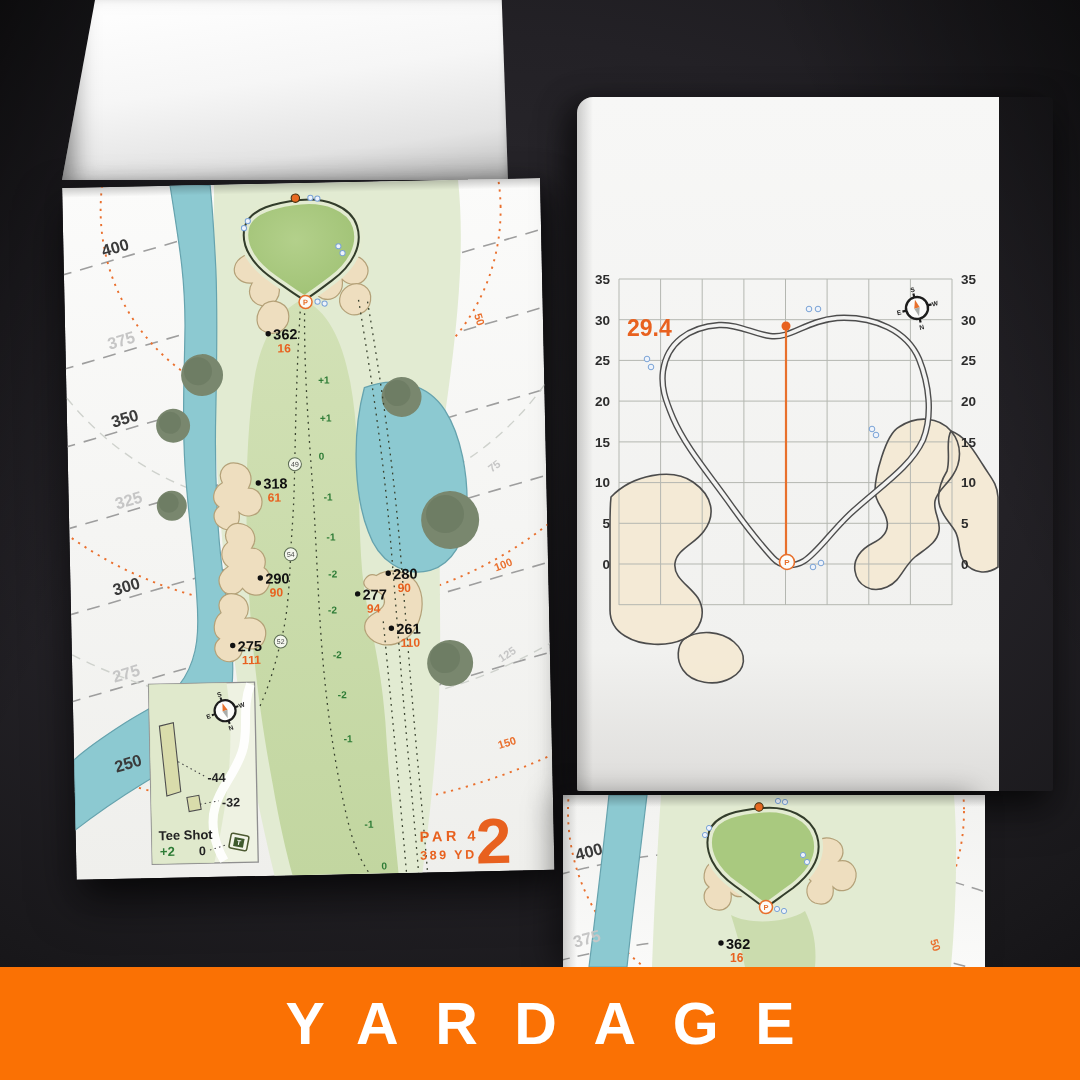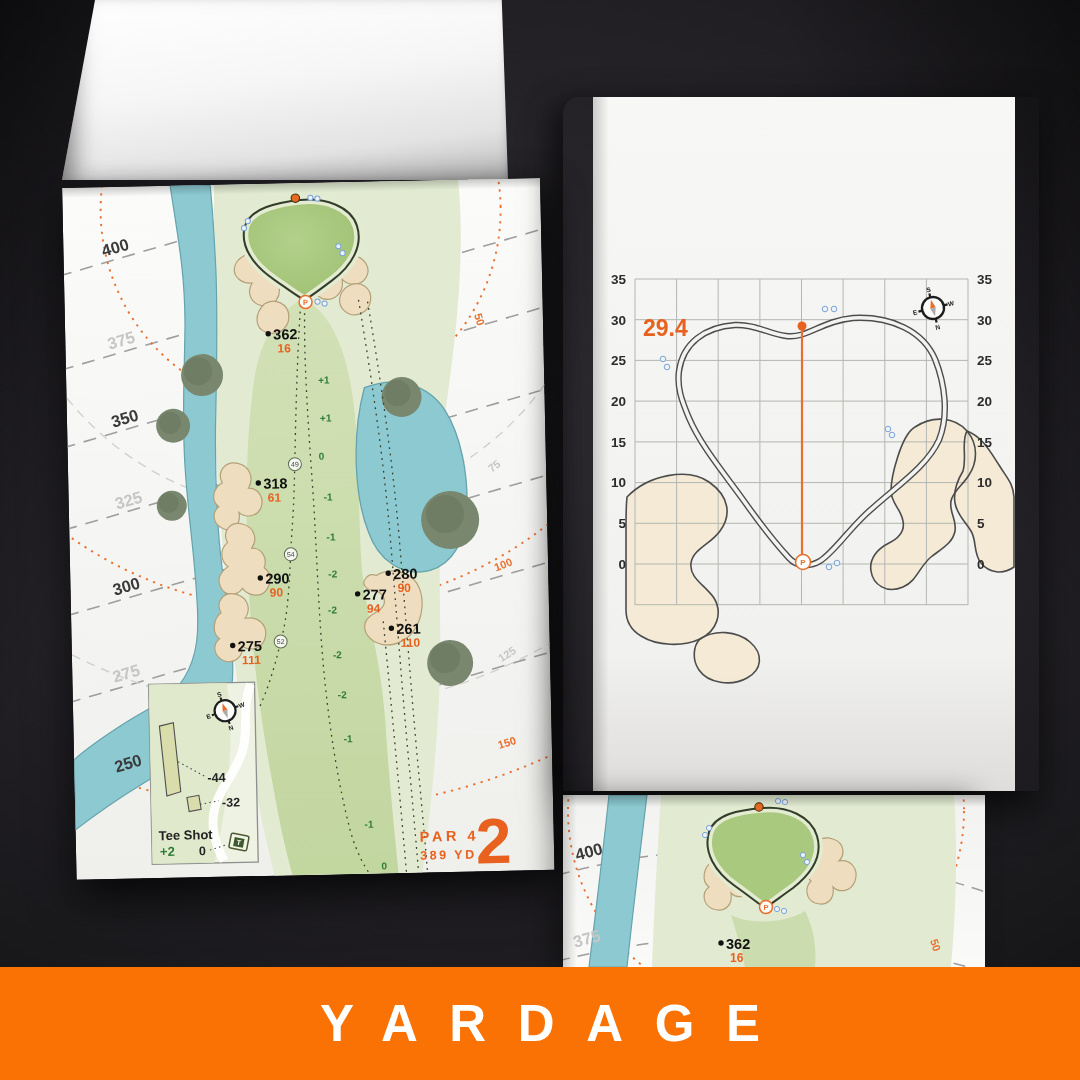--- a/index.html
+++ b/index.html
@@ -14,31 +14,31 @@
   
   .folded-page{position:absolute;left:62px;top:0;width:446px;height:180px;
     clip-path:polygon(7.4% 0, 98.6% 0, 100% 100%, 0 100%);
     background:linear-gradient(172deg,#ffffff 0%,#f6f6f6 45%,#e3e3e3 78%,#c2c2c2 97%);
     box-shadow:inset 26px 0 26px -16px rgba(0,0,0,.5), inset -6px 0 10px -6px rgba(0,0,0,.25);}
   .hole-map-page{position:absolute;left:62px;top:178px;width:478px;height:692px;
     transform:rotate(-1.2deg);transform-origin:100% 0;
     box-shadow:0 22px 46px rgba(0,0,0,.55), 14px 6px 30px rgba(0,0,0,.45);}
   .hole-map-page svg{display:block;}
   
-  .green-page{position:absolute;left:563px;top:97px;width:476px;height:694px;
+  .green-page{position:absolute;left:577px;top:97px;width:476px;height:694px;
     border-radius:16px 3px 2px 2px;overflow:hidden;
-    box-shadow:0 18px 40px rgba(0,0,0,.55), -12px 4px 26px rgba(0,0,0,.4);padding-left:30px;}
+    box-shadow:0 18px 40px rgba(0,0,0,.55), -12px 4px 26px rgba(0,0,0,.4);}
   .green-page svg{display:block;}
   .next-page-preview{position:absolute;left:563px;top:795px;width:422px;height:172px;
     overflow:hidden;box-shadow:-12px 0 26px rgba(0,0,0,.4);}
   .next-page-preview svg{display:block;}
   
   .yardage-banner{position:absolute;left:0;top:967px;width:1080px;height:113px;
     background:#fa7104;display:flex;align-items:center;justify-content:center;}
-  .yardage-banner span{color:#ffffff;font-size:51px;font-weight:bold;
+  .yardage-banner span{color:#ffffff;font-size:59px;font-weight:bold;
     letter-spacing:.62em;padding-left:.62em;text-align:center;}
   text{font-family:"Liberation Sans",sans-serif;}
 </style>
 </head>
 <body>
 
 <div class="stage">
   <div class="vignette"></div>
 
   <div class="folded-page"></div>

